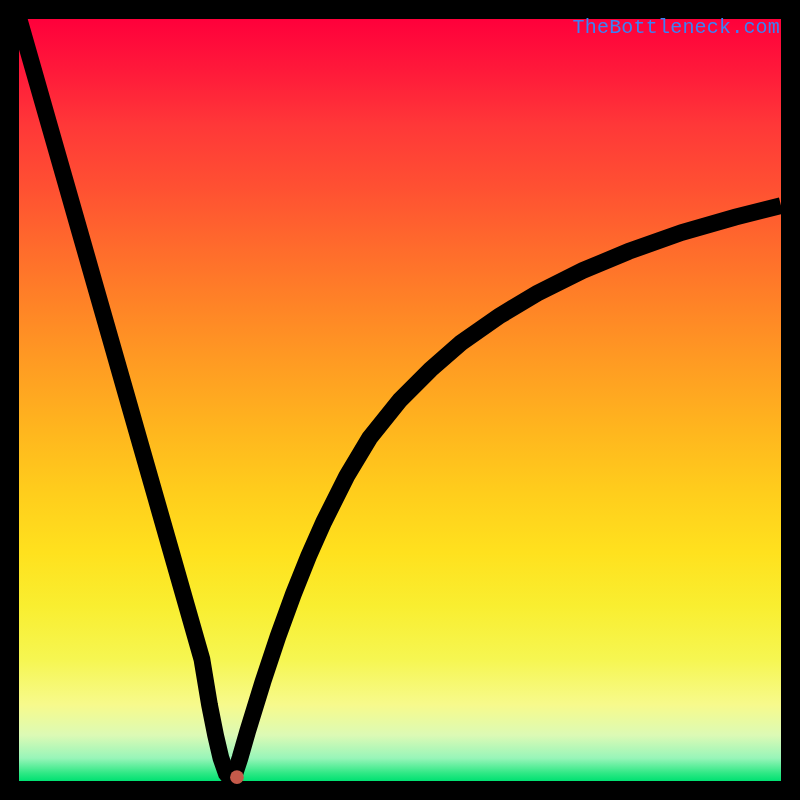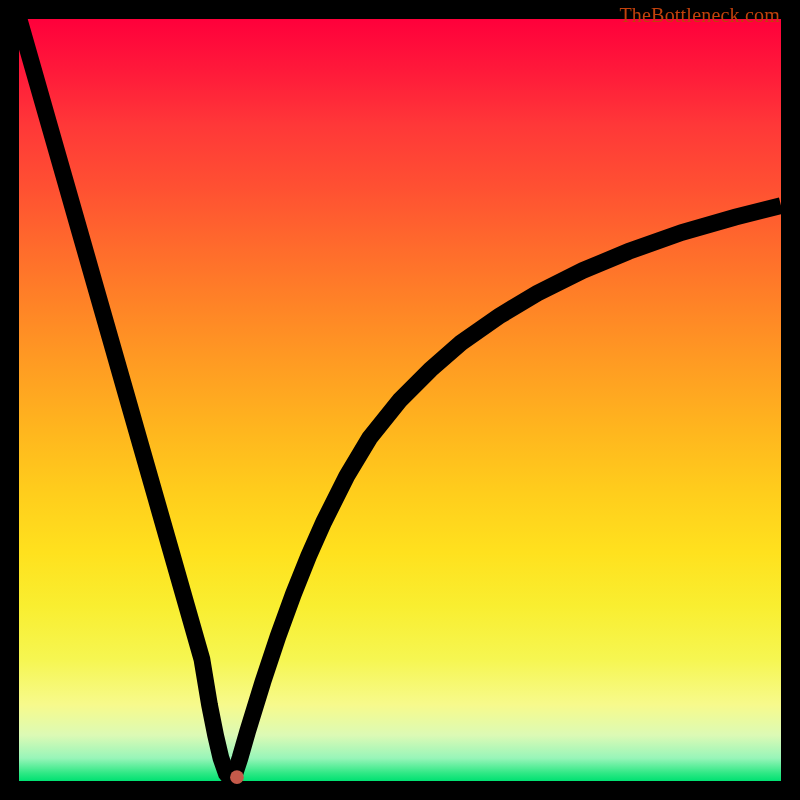--- a/index.html
+++ b/index.html
@@ -32,27 +32,27 @@
       #f6f651 84%,
       #f7fa8c 90%,
       #dcfab5 94%,
       #98f5b9 97%,
       #2de884 99%,
       #00e172 100%
     );
   }
   .watermark {
     position: absolute;
-    top: 4px;
+    top: 16px;
     right: 20px;
     font-size: 20px;
     font-weight: 500;
-    color: #c2410c;
+    color: #3b82f6;
     letter-spacing: 0.2px;
-    font-family: Liberation Serif, serif;
+    font-family: Liberation Mono, monospace;
   }
   .plot {
     position: absolute;
     left: 19px;
     top: 19px;
     width: 762px;
     height: 762px;
     overflow: visible;
   }
   .curve {

